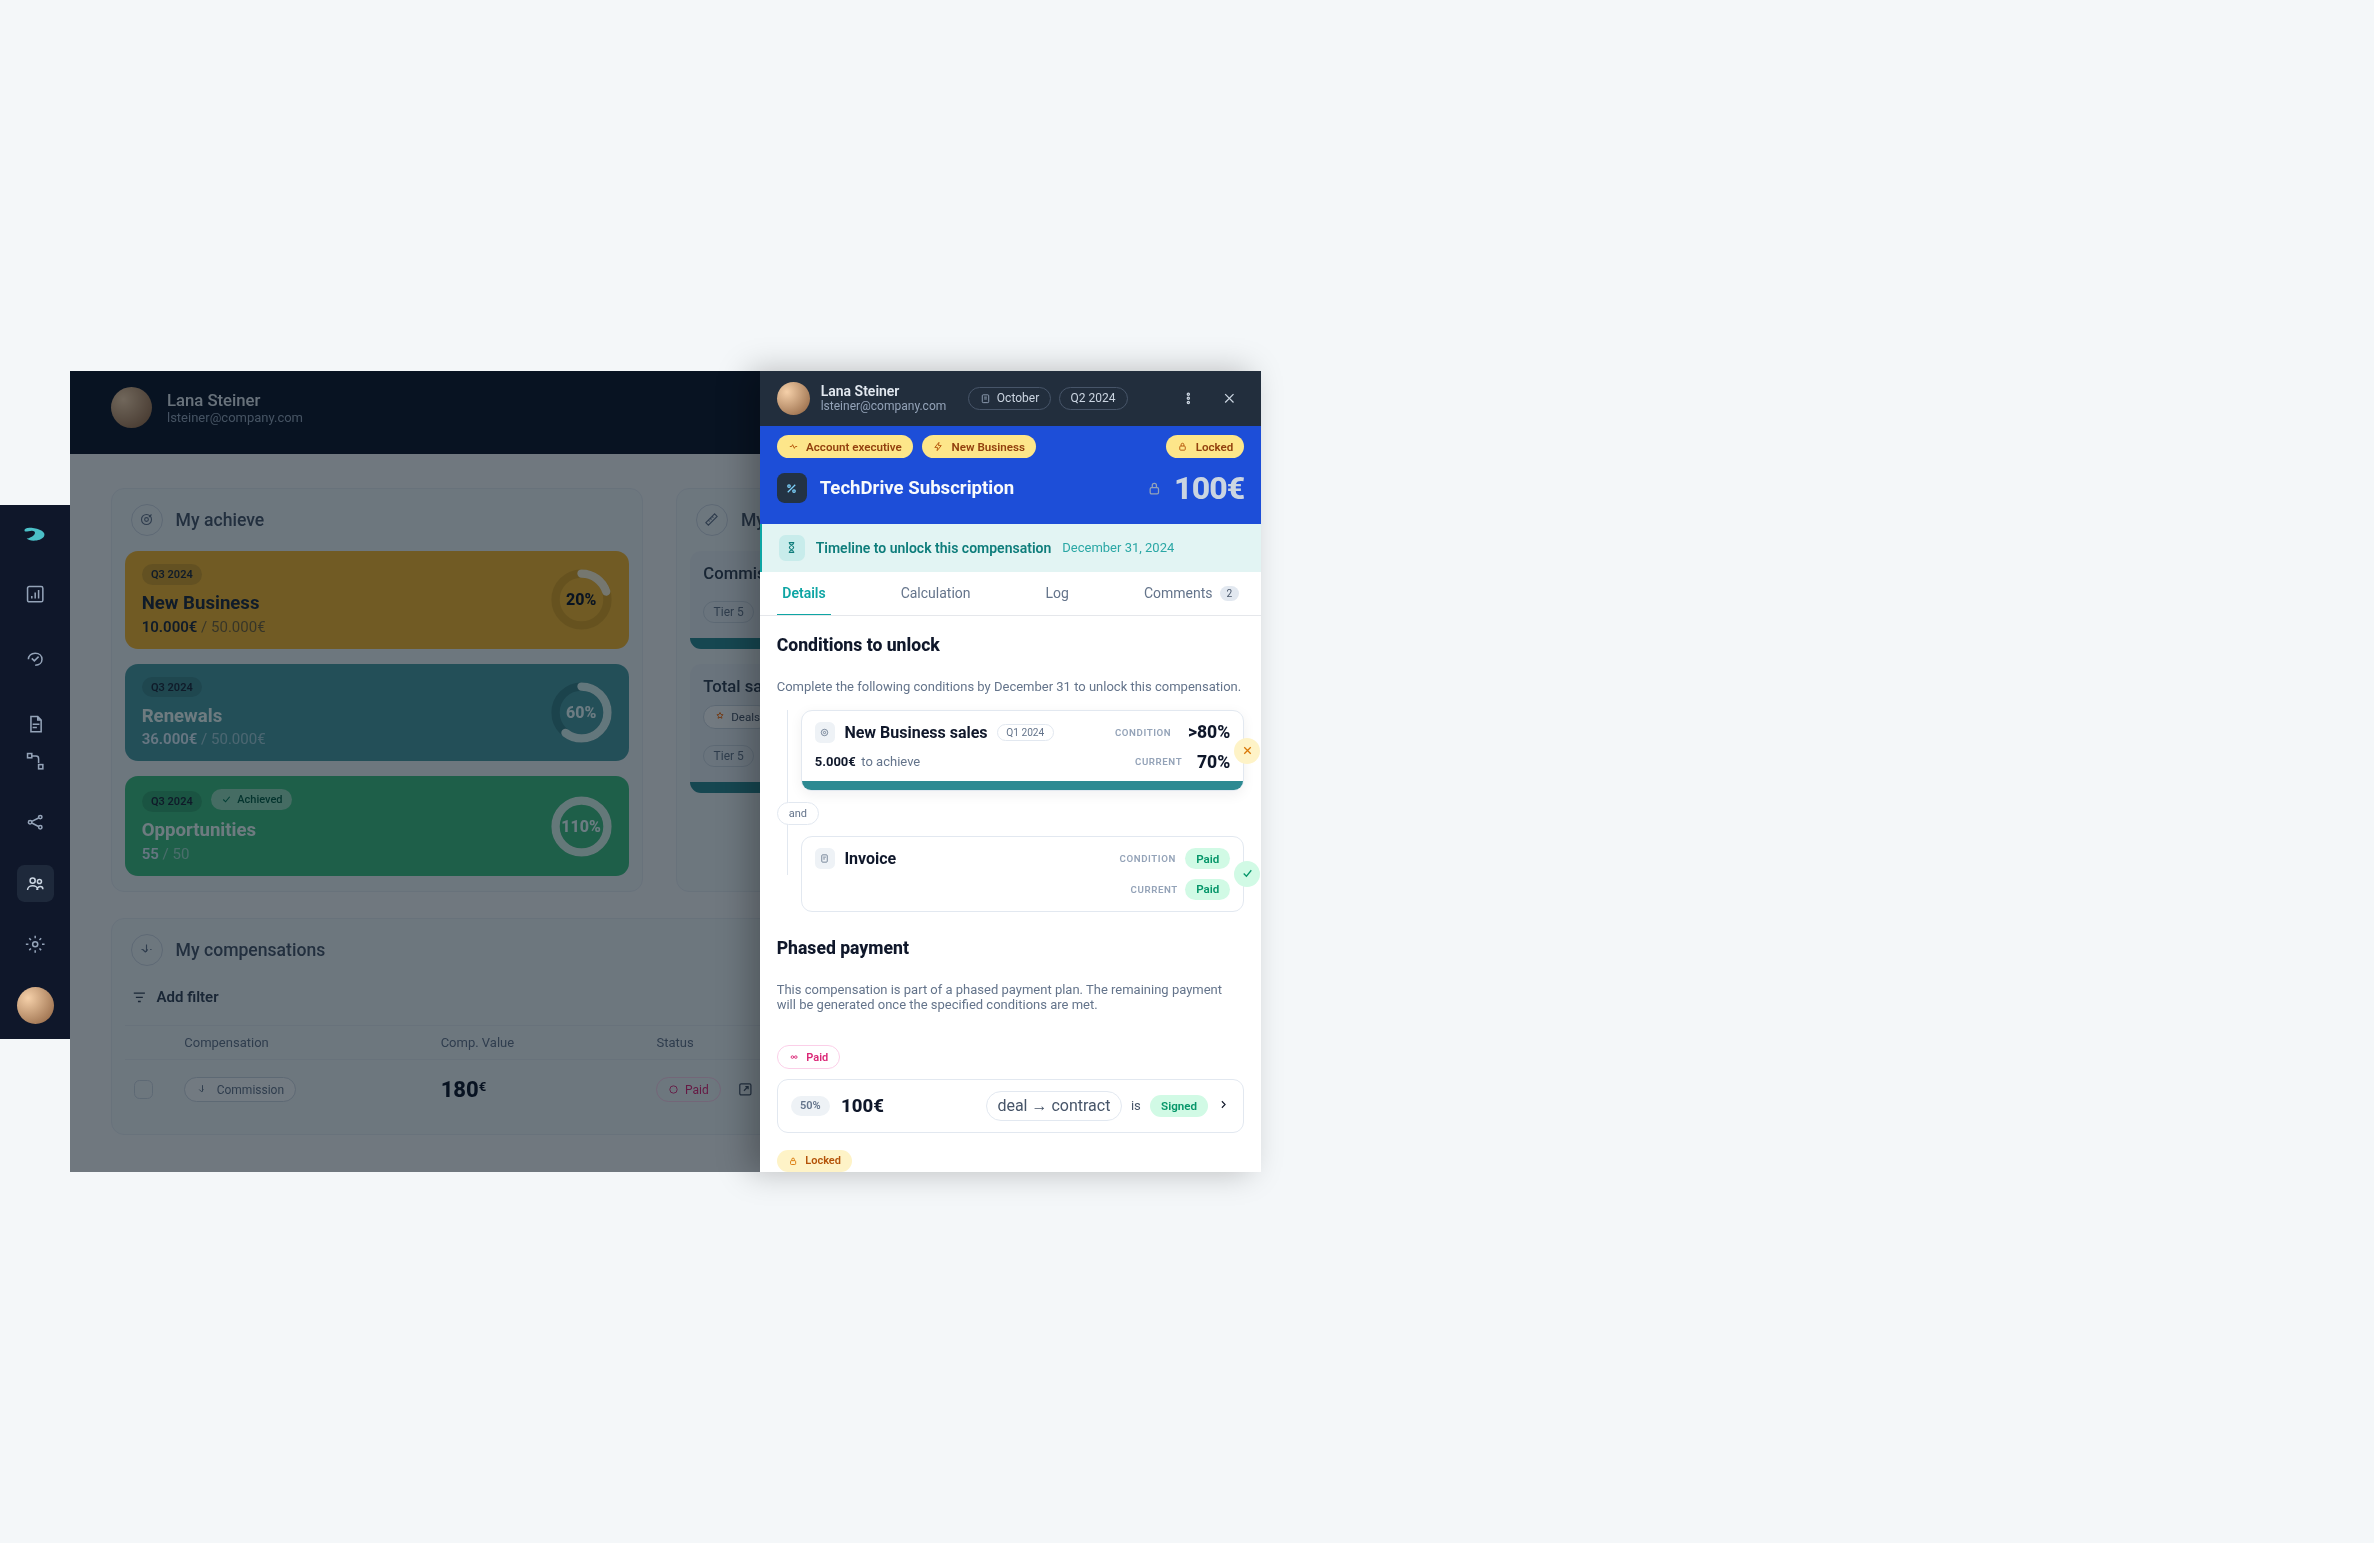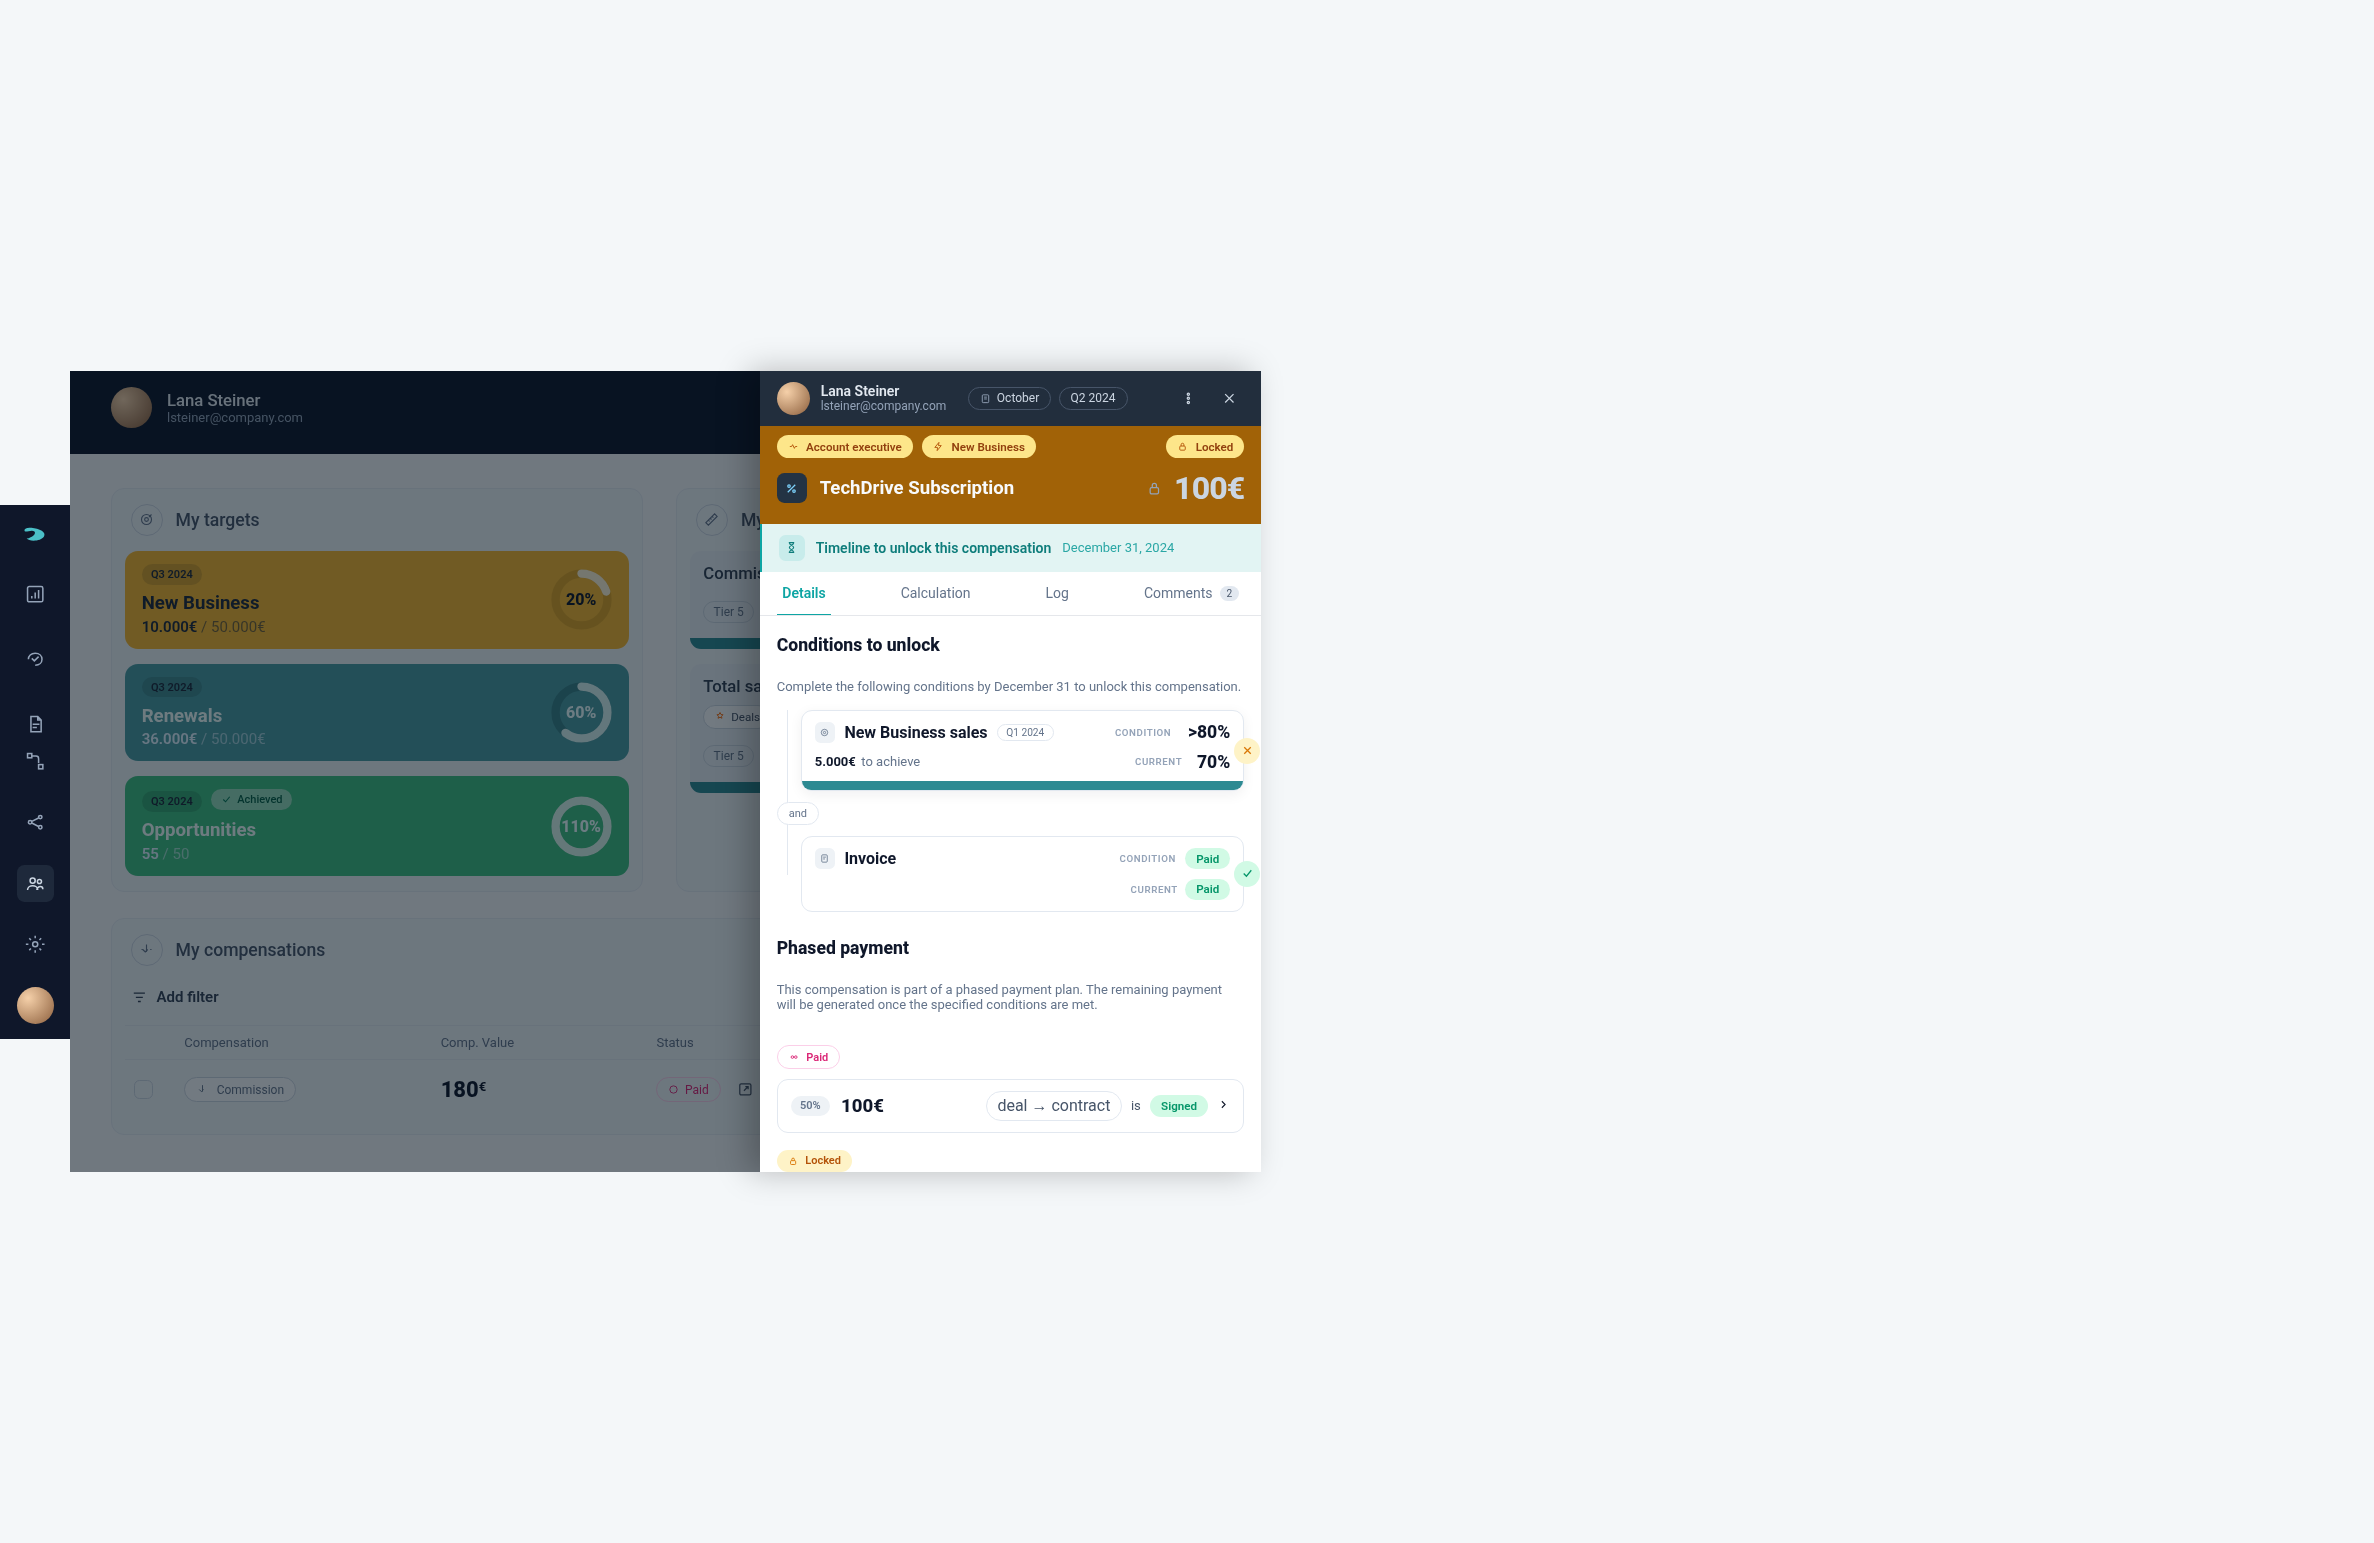--- a/index.html
+++ b/index.html
@@ -102,21 +102,21 @@
 .d-top .avatar{ width:33px;height:33px;border-radius:50%; background: radial-gradient(circle at 30% 30%, #f5d0a9, #8b5e3c);}
 .d-top .names .name{font-size:14px;color:#e2e8f0;font-weight:600;}
 .d-top .names .email{font-size:12px;color:#94a3b8;}
 .d-top .badges{display:flex;gap:7.4px;margin-left:11px;}
 .ghost-pill{ font-size:12px; color:#cbd5e1; border:0.9px solid #475569; padding:3.7px 11px; border-radius:927px; display:inline-flex; align-items:center; gap:5.6px;}
 .ghost-pill svg{width:11px;height:11px;stroke:#94a3b8;fill:none;stroke-width:2;}
 .icon-btn{ width:30px;height:30px;display:flex;align-items:center;justify-content:center;cursor:pointer;border-radius:5.6px;}
 .icon-btn svg{width:16.7px;height:16.7px;stroke:#cbd5e1;fill:none;stroke-width:1.8;}
 .d-top .spacer{flex:1;}
 
-.d-hdr { background:#a16207; padding:9.3px 16.7px 16.7px 16.7px; }
+.d-hdr { background:#1d4ed8; padding:9.3px 16.7px 16.7px 16.7px; }
 .pill-row{display:flex;gap:9.3px;align-items:center;}
 .yellow-pill{display:inline-flex;align-items:center;gap:7.4px;background:#fde68a;color:#92400e;font-size:11.6px;font-weight:600;padding:4.6px 11px;border-radius:927px;}
 .yellow-pill svg{width:11px;height:11px;stroke:#b45309;fill:none;stroke-width:2;}
 .yellow-pill.locked svg{stroke:#b45309;}
 .deal-row{display:flex;align-items:center;gap:13px;margin-top:11px;}
 .deal-icon{width:30px;height:30px;border-radius:7.4px;background:#233344;display:flex;align-items:center;justify-content:center;}
 .deal-icon svg{width:15px;height:15px;stroke:#7dd3fc;fill:none;stroke-width:2;}
 .deal-title{font-size:18.6px;font-weight:700;color:#f8fafc;}
 .deal-amount{margin-left:auto;display:flex;align-items:center;gap:11px;color:#94a3b8;}
 .deal-amount .big{font-size:32px;font-weight:800;color:#cbd5e1;letter-spacing:-0.9px;}
@@ -260,21 +260,21 @@
 
         <div class="panel narrow">
           <div class="sect-hdr">
             <div class="sect-icon">
                 <svg viewBox="0 0 24 24">
                   <circle cx="12" cy="12" r="8"></circle>
                   <circle cx="12" cy="12" r="3"></circle>
                   <path d="M16 8l4-4"></path>
                 </svg>
               </div>
-            <div class="sect-title">My targets</div>
+            <div class="sect-title">My achieve</div>
           </div>
 
           <div class="target-card tc-yellow">
             <div class="tc-left">
               <span class="tc-period">Q3 2024</span>
               <div class="tc-title">New Business</div>
               <div class="tc-values"><span>10.000€</span> <span class="muted">/ <span>50.000€</span></span></div>
             </div>
             <div class="ring-wrap">
               <svg width="63" height="63" viewBox="0 0 68 68">

